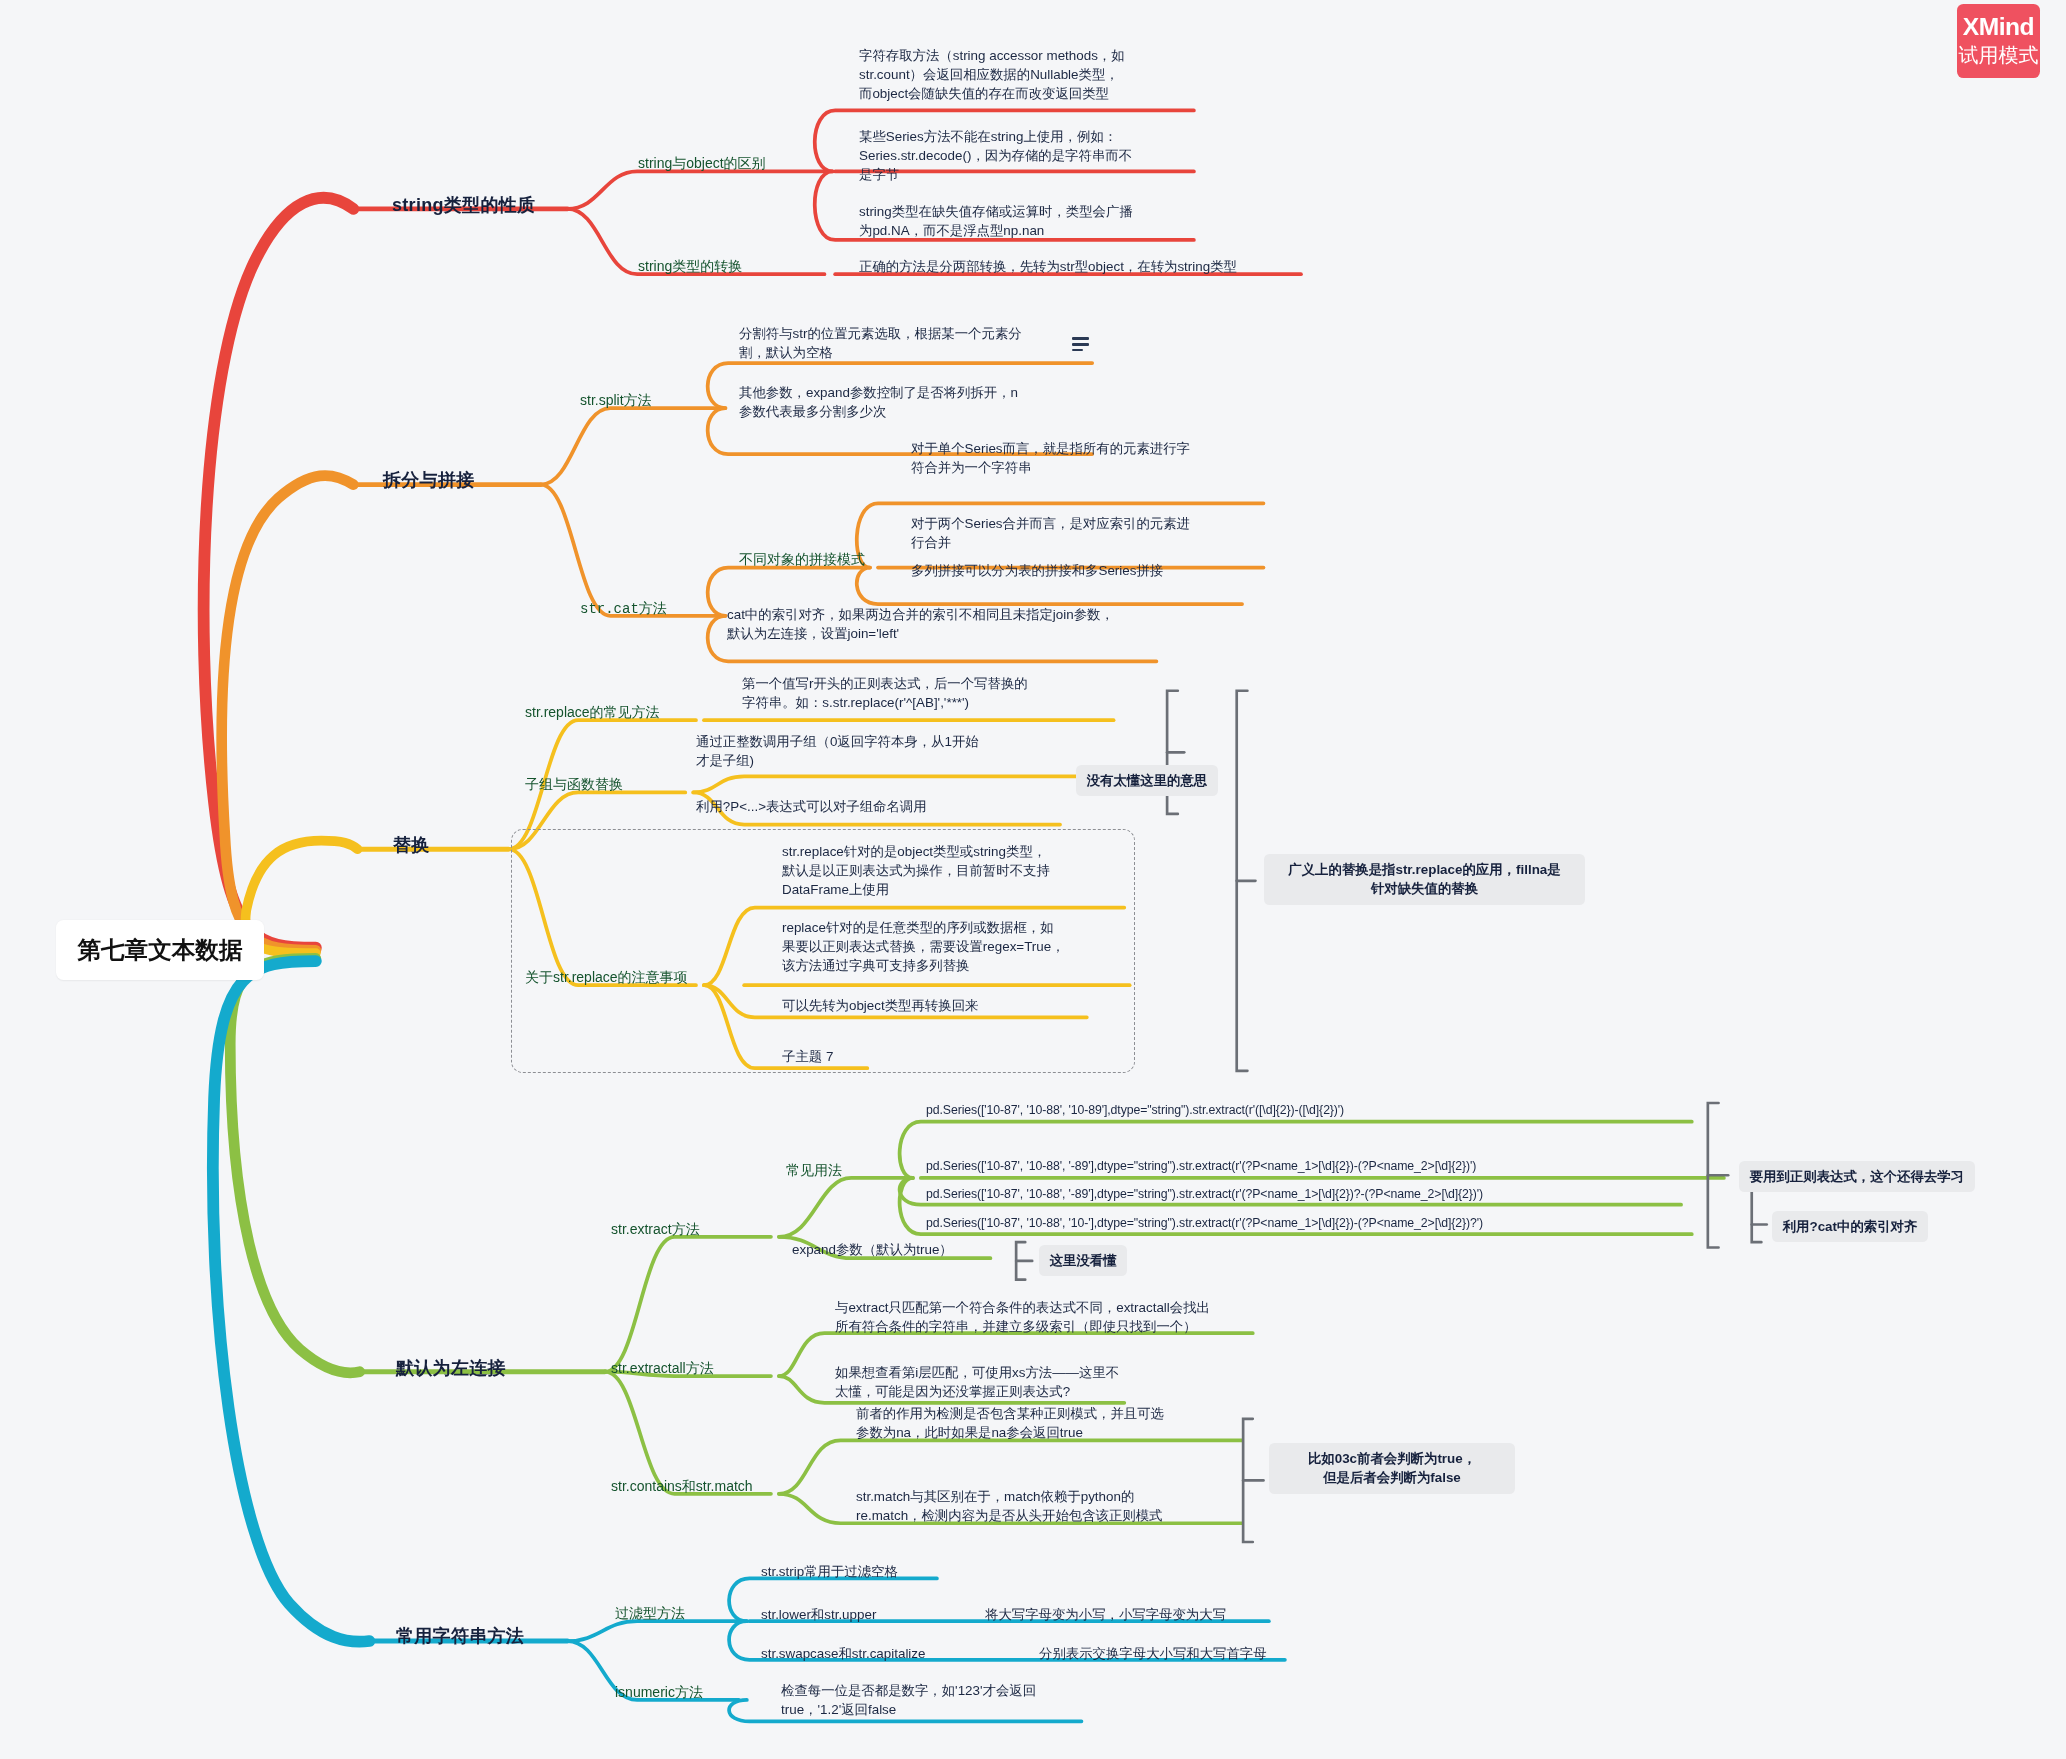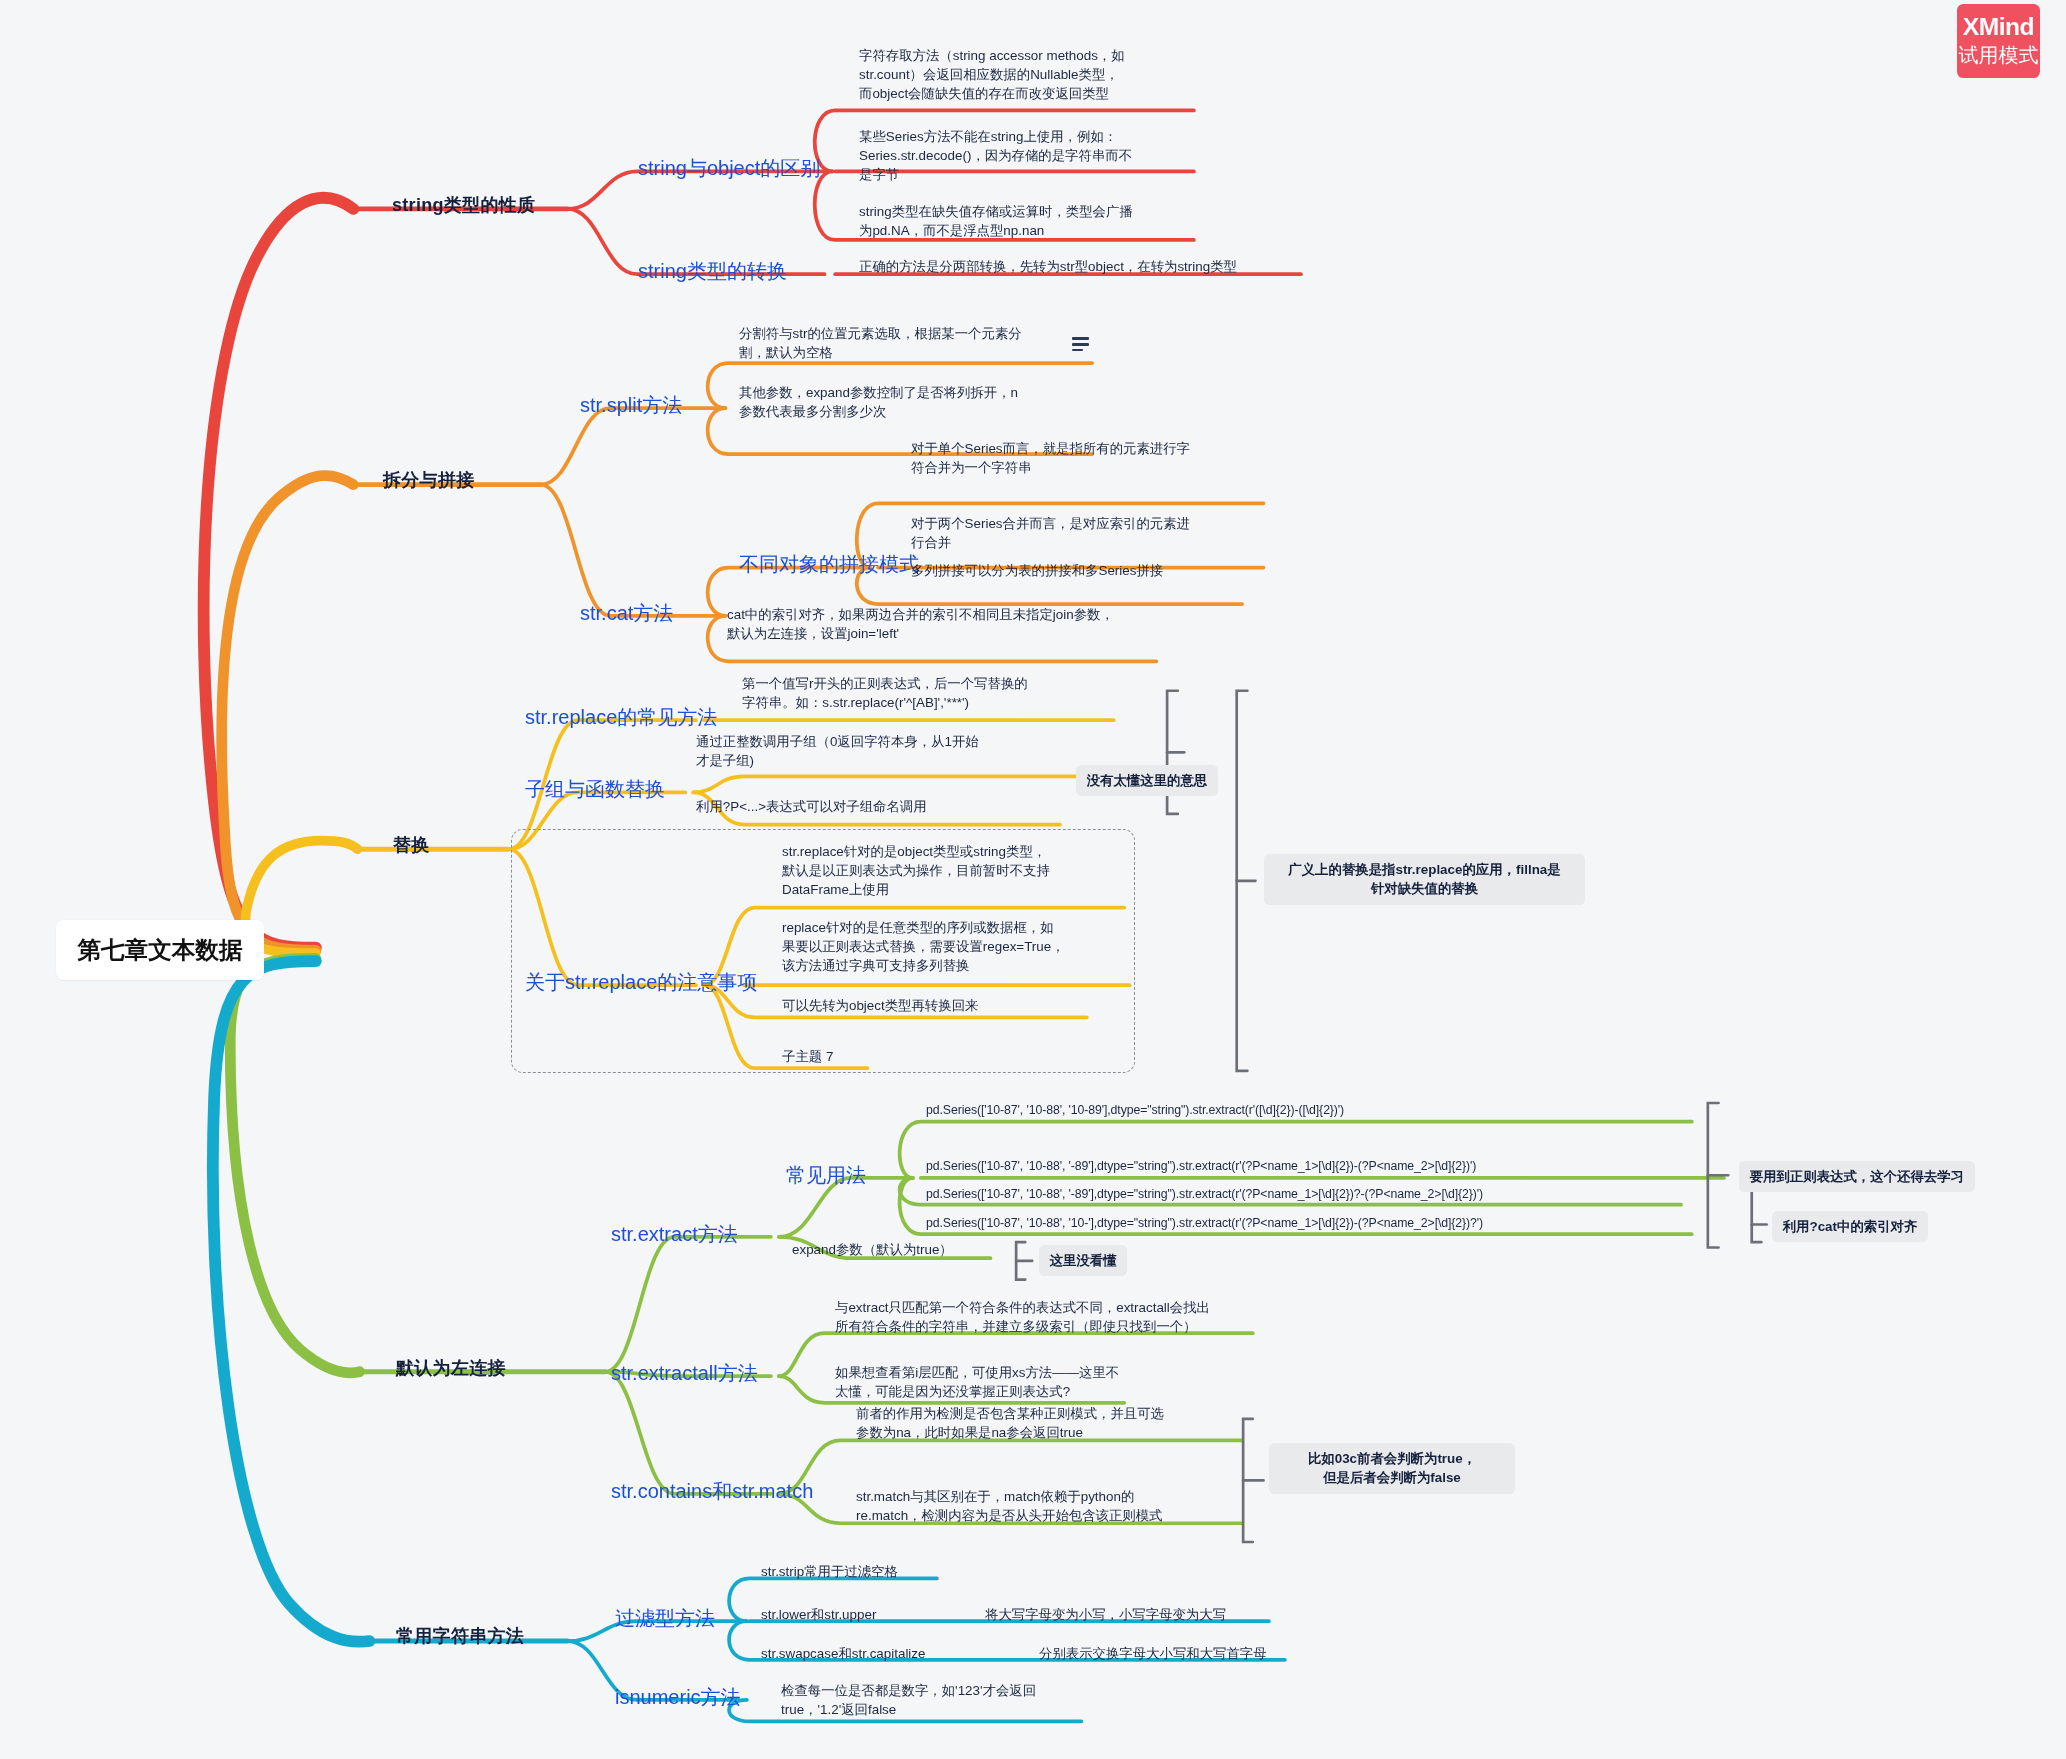--- a/index.html
+++ b/index.html
@@ -35,21 +35,21 @@
     font-size:23.6px; font-weight:700; color:#111;
     box-shadow:0 0.5px 1.6px rgba(0,0,0,.06);
     white-space:nowrap;
   }
 
   .l1{
     font-size:18px; font-weight:700; color:#16213d;
     white-space:nowrap; letter-spacing:0.3px;
   }
   .l2{
-    font-size:20px; font-weight:400; color:#1d4ed8;
+    font-size:14px; font-weight:400; color:#14532d;
     white-space:nowrap;
   }
   .leaf{
     font-size:13.4px; font-weight:400; color:#1b2742;
     line-height:1.42;
   }
   .leaf.code{ font-size:12.3px; letter-spacing:-0.1px; white-space:nowrap; }
 
   
   .callout{
@@ -183,21 +183,21 @@
   <div class="node leaf" style="left:859px; top:127px; width:343px; white-space:pre-line;">某些Series方法不能在string上使用，例如：
 Series.str.decode()，因为存储的是字符串而不
 是字节</div>
   <div class="node leaf" style="left:859px; top:202px; width:343px; white-space:pre-line;">string类型在缺失值存储或运算时，类型会广播
 为pd.NA，而不是浮点型np.nan</div>
   <div class="node leaf" style="left:859px; top:257px; width:460px; white-space:pre-line;">正确的方法是分两部转换，先转为str型object，在转为string类型</div>
 
   <div class="node l1" style="left:383px; top:468px;">拆分与拼接</div>
 
   <div class="node l2" style="left:580px; top:392px;">str.split方法</div>
-  <div class="node l2" style="left:580px; top:600px;">str.cat方法</div>
+  <div class="node l2" style="left:580px; top:600px;font-family:Liberation Mono, monospace;">str.cat方法</div>
 
   <div class="node leaf" style="left:739px; top:324px; width:343px; white-space:pre-line;">分割符与str的位置元素选取，根据某一个元素分
 割，默认为空格</div>
   <div class="notes-icon" style="left:1072px; top:337px;">
     <i></i>
       <i></i>
       <i></i>
   </div>
   <div class="node leaf" style="left:739px; top:383px; width:364px; white-space:pre-line;">其他参数，expand参数控制了是否将列拆开，n
 参数代表最多分割多少次</div>

